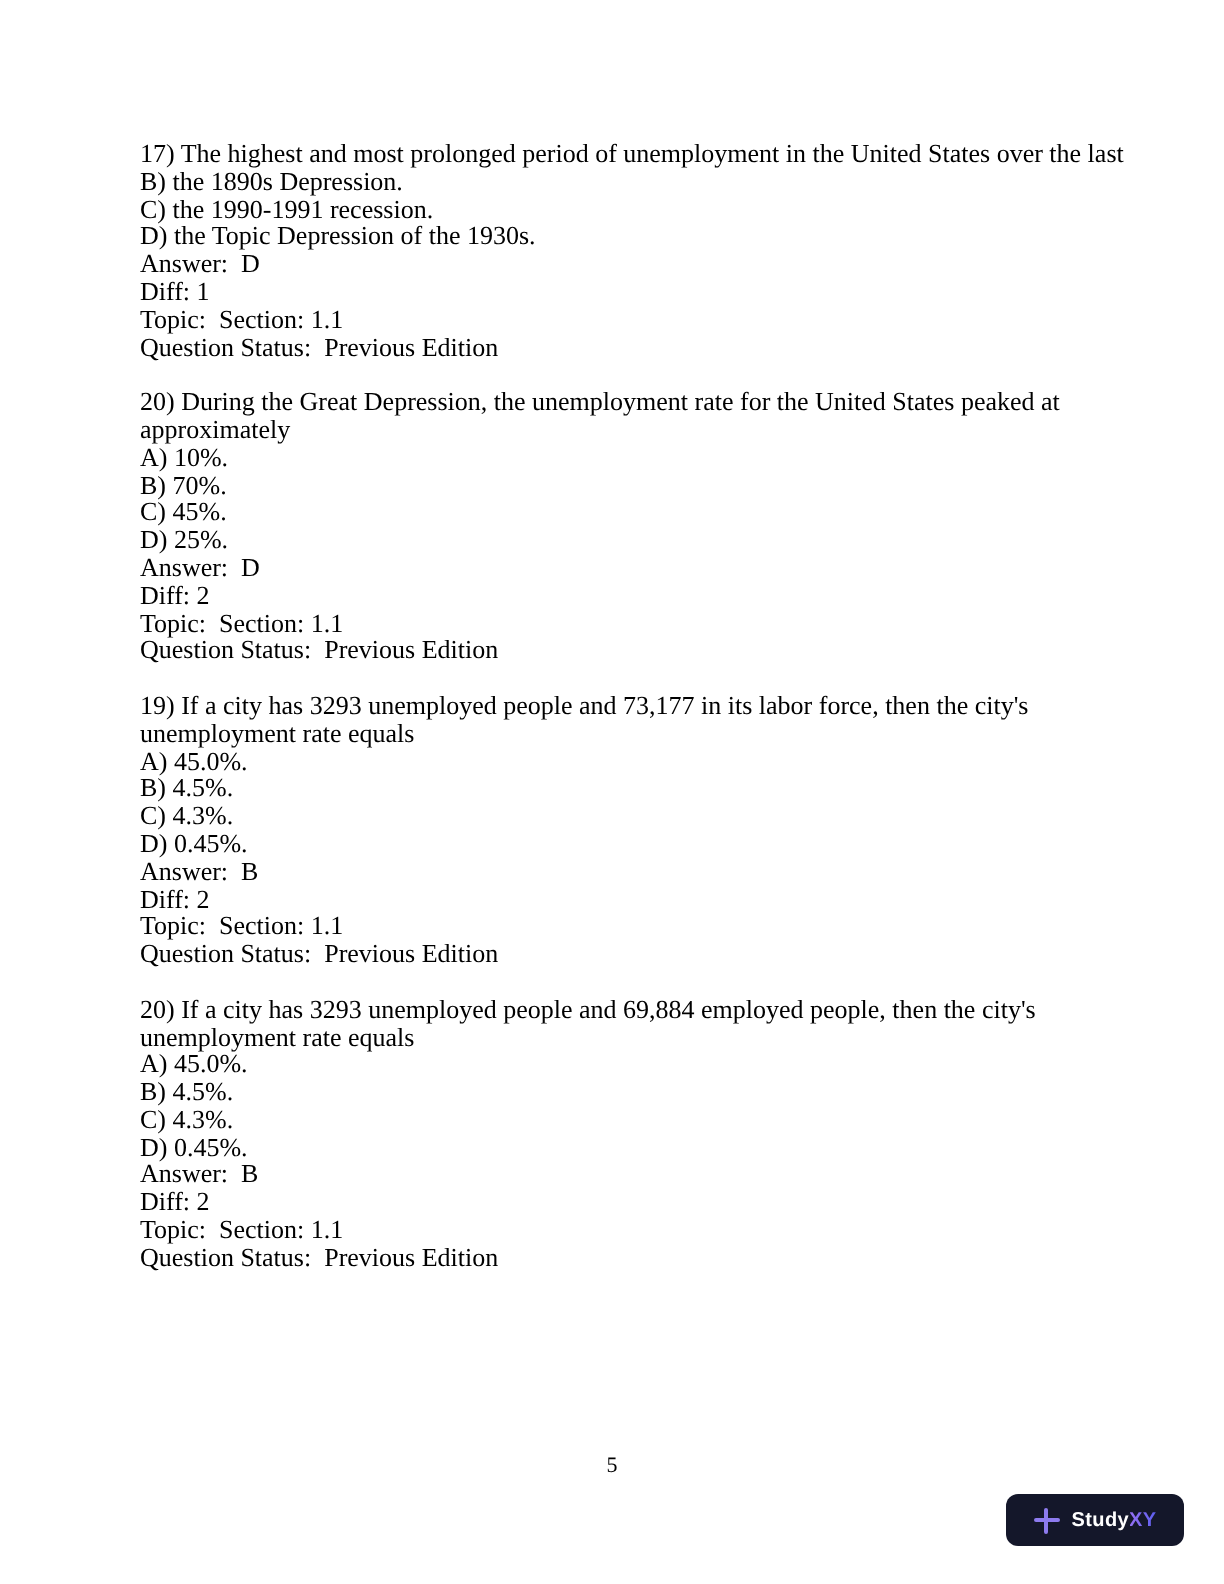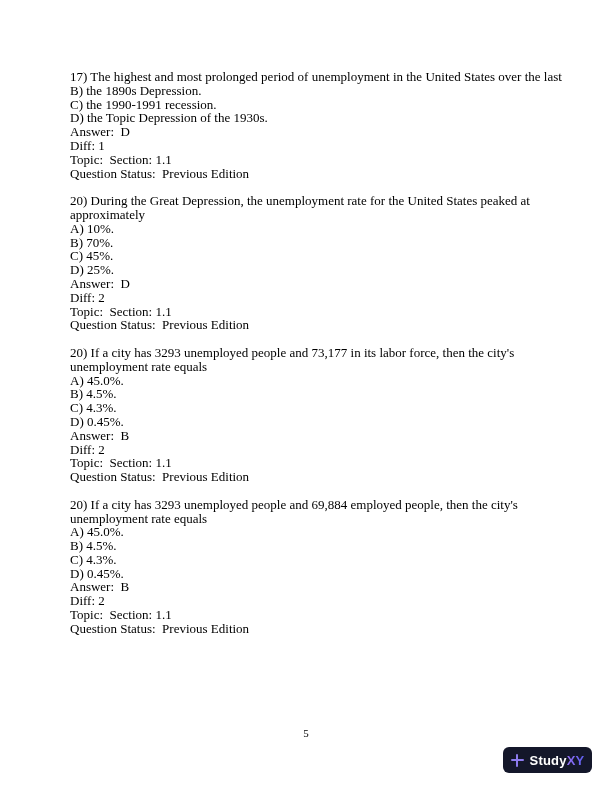--- a/index.html
+++ b/index.html
@@ -72,21 +72,21 @@
     width: 13px;
     height: 1.8px;
   }
   .plus-icon::after {
     left: 5.6px;
     top: 0;
     width: 1.8px;
     height: 13px;
   }
   .logo-text {
-    font-size: 13px;
+    font-size: 10px;
     font-weight: bold;
     line-height: 13px;
     white-space: nowrap;
     letter-spacing: 0.2px;
   }
   .brand-primary {
     color: var(--logo-text, #ffffff);
   }
   .brand-accent {
     background: linear-gradient(90deg, var(--logo-accent-start, #9470f4), var(--logo-accent-end, #5d5fef));
@@ -118,21 +118,21 @@
     <div class="line">B) 70%.</div>
     <div class="line">C) 45%.</div>
     <div class="line">D) 25%.</div>
     <div class="line">Answer:  D</div>
     <div class="line">Diff: 2</div>
     <div class="line">Topic:  Section: 1.1</div>
     <div class="line">Question Status:  Previous Edition</div>
   </div>
 
   <div class="question">
-    <div class="line">20) If a city has 3293 unemployed people and 73,177 in its labor force, then the city's</div>
+    <div class="line">19) If a city has 3293 unemployed people and 73,177 in its labor force, then the city's</div>
     <div class="line">unemployment rate equals</div>
     <div class="line">A) 45.0%.</div>
     <div class="line">B) 4.5%.</div>
     <div class="line">C) 4.3%.</div>
     <div class="line">D) 0.45%.</div>
     <div class="line">Answer:  B</div>
     <div class="line">Diff: 2</div>
     <div class="line">Topic:  Section: 1.1</div>
     <div class="line">Question Status:  Previous Edition</div>
   </div>

